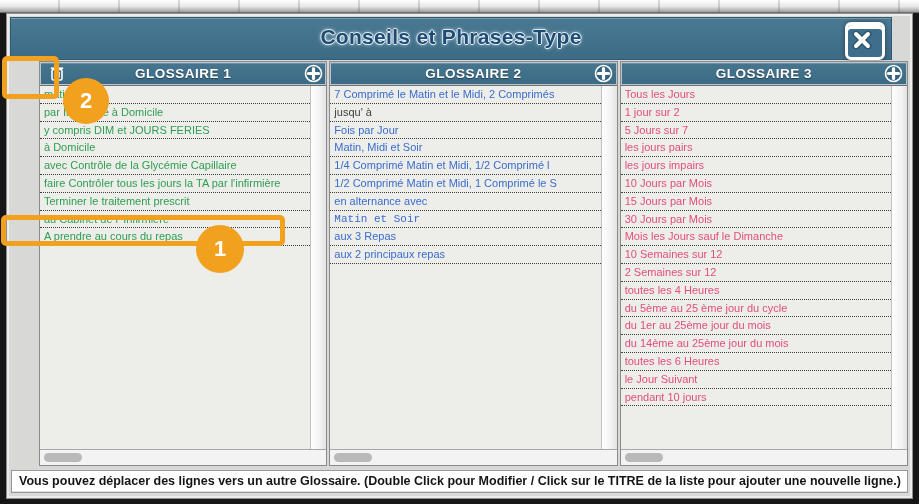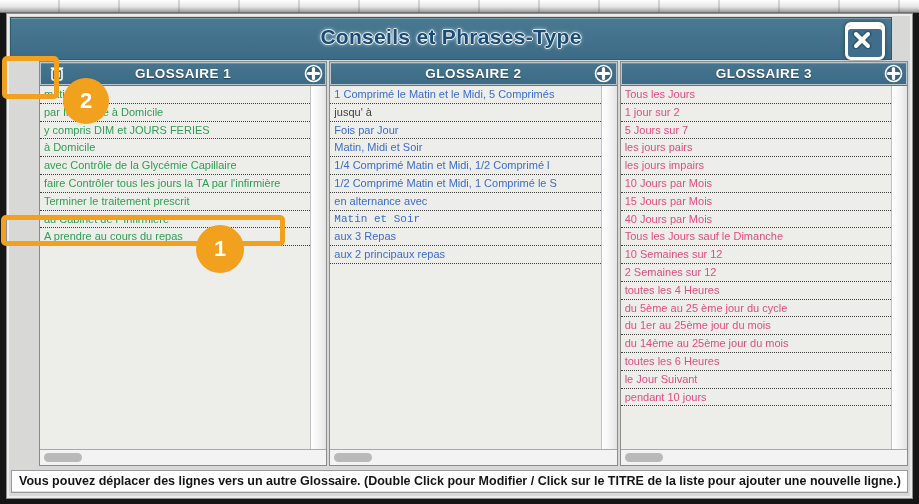--- a/index.html
+++ b/index.html
@@ -139,21 +139,21 @@
           <button class="hdr-btn plus-btn">
             <svg width="19" height="19" viewBox="0 0 19 19">
               <circle cx="9.5" cy="9.5" r="8" fill="#35637f" stroke="#fff" stroke-width="1.6"></circle>
               <line x1="9.5" y1="4.5" x2="9.5" y2="14.5" stroke="#fff" stroke-width="3.2" stroke-linecap="round"></line>
               <line x1="4.5" y1="9.5" x2="14.5" y2="9.5" stroke="#fff" stroke-width="3.2" stroke-linecap="round"></line>
             </svg>
           </button>
         </div>
         <div class="col-body">
           <div class="list">
-              <div class="row" style="color: rgb(58, 108, 206);">1 Comprimé le Matin et le Midi,  5 Comprimés</div>
+              <div class="row" style="color: rgb(58, 108, 206);">7 Comprimé le Matin et le Midi,  2 Comprimés</div>
               <div class="row" style="color: #404040;">jusqu' à</div>
               <div class="row" style="color: rgb(58, 108, 206);">Fois par Jour</div>
               <div class="row" style="color: rgb(58, 108, 206);">Matin, Midi et Soir</div>
               <div class="row" style="color: rgb(58, 108, 206);">1/4 Comprimé Matin et Midi, 1/2 Comprimé l</div>
               <div class="row" style="color: rgb(58, 108, 206);">1/2 Comprimé Matin et Midi, 1 Comprimé le S</div>
               <div class="row" style="color: rgb(58, 108, 206);">en alternance avec</div>
               <div class="row" style="color: rgb(58, 108, 206); font-family: Liberation Mono, monospace;">Matin et Soir</div>
               <div class="row" style="color: rgb(58, 108, 206);">aux 3 Repas</div>
               <div class="row" style="color: rgb(58, 108, 206);">aux 2 principaux repas</div>
             </div>
@@ -177,22 +177,22 @@
         </div>
         <div class="col-body">
           <div class="list">
               <div class="row" style="color: rgb(226, 78, 123);">Tous les Jours</div>
               <div class="row" style="color: rgb(226, 78, 123);">1 jour sur 2</div>
               <div class="row" style="color: rgb(226, 78, 123);">5 Jours sur 7</div>
               <div class="row" style="color: rgb(226, 78, 123);">les jours pairs</div>
               <div class="row" style="color: rgb(226, 78, 123);">les jours impairs</div>
               <div class="row" style="color: rgb(226, 78, 123);">10 Jours par Mois</div>
               <div class="row" style="color: rgb(226, 78, 123);">15 Jours par Mois</div>
-              <div class="row" style="color: rgb(226, 78, 123);">40 Jours par Mois</div>
-              <div class="row" style="color: rgb(226, 78, 123);">Tous les Jours sauf le Dimanche</div>
+              <div class="row" style="color: rgb(226, 78, 123);">30 Jours par Mois</div>
+              <div class="row" style="color: rgb(226, 78, 123);">Mois les Jours sauf le Dimanche</div>
               <div class="row" style="color: rgb(226, 78, 123);">10 Semaines sur 12</div>
               <div class="row" style="color: rgb(226, 78, 123);">2 Semaines sur 12</div>
               <div class="row" style="color: rgb(226, 78, 123);">toutes les 4 Heures</div>
               <div class="row" style="color: rgb(226, 78, 123);">du 5ème au 25 ème jour du cycle</div>
               <div class="row" style="color: rgb(226, 78, 123);">du 1er au 25ème jour du mois</div>
               <div class="row" style="color: rgb(226, 78, 123);">du 14ème au 25ème jour du mois</div>
               <div class="row" style="color: rgb(226, 78, 123);">toutes les 6 Heures</div>
               <div class="row" style="color: rgb(226, 78, 123);">le  Jour Suivant</div>
               <div class="row" style="color: rgb(226, 78, 123);">pendant 10 jours</div>
             </div>

